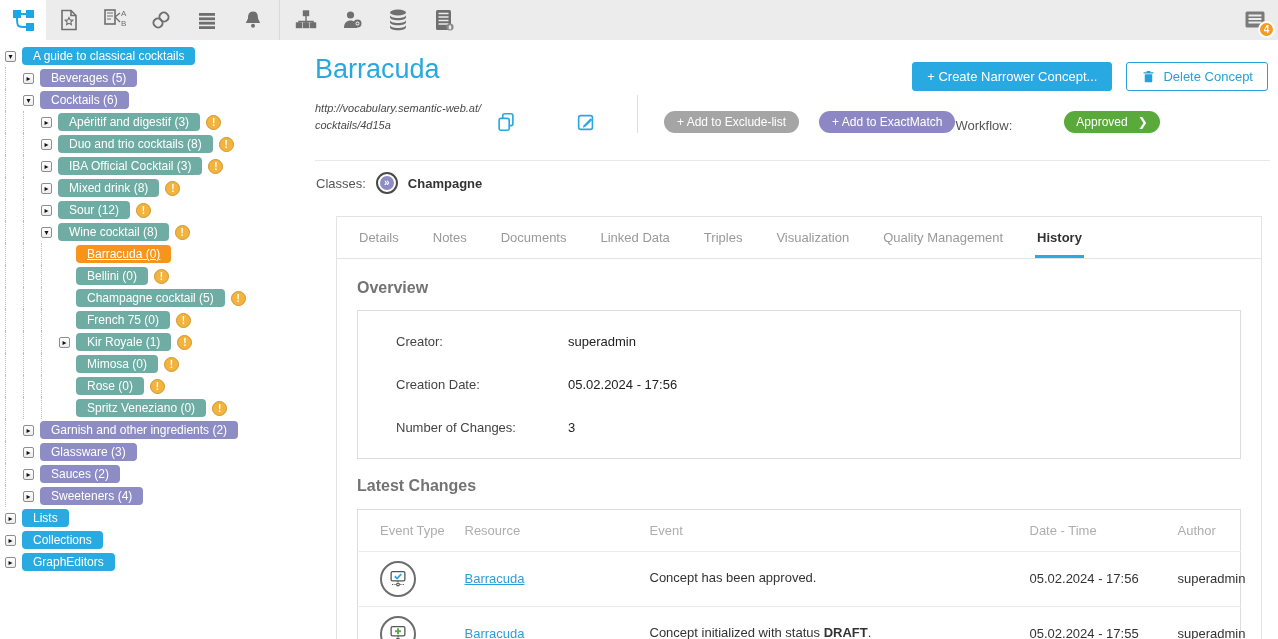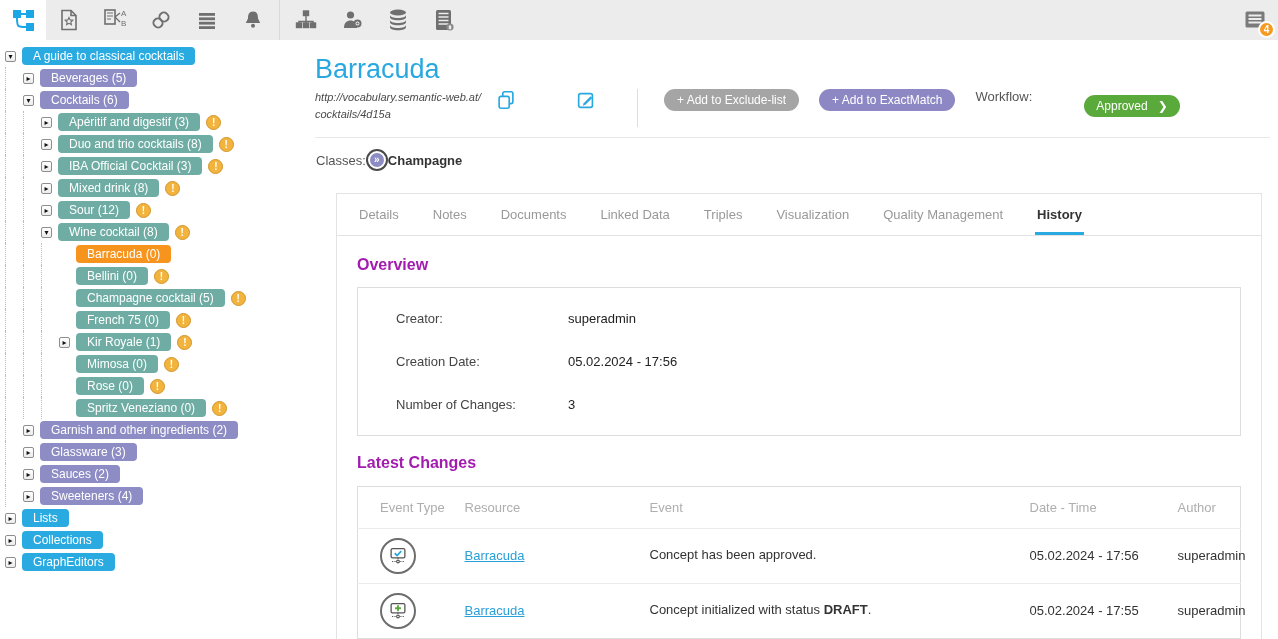--- a/index.html
+++ b/index.html
@@ -31,59 +31,59 @@
     background:linear-gradient(#ffffff,#ececec); font-size:8px; line-height:9px; color:#111;
     display:flex; align-items:center; justify-content:center; cursor:pointer;
   }
   .toggle-spacer { width:17px; flex:none; }
   .pill {
     color:#fff; font-size:12px; line-height:16px; padding:1px 11px; border-radius:4px; cursor:pointer;
   }
   .pill.project { background:#29abe2; }
   .pill.scheme  { background:#8d8cc4; }
   .pill.concept { background:#6fada4; }
-  .pill.selected { background:#f7941e; }
+  .pill.selected { background:#f7941e;text-decoration:underline; }
   .warn {
     width:15px; height:15px; flex:none; margin-left:6px; border-radius:50%;
     background:#f3b43d; border:1px solid #d2952b; color:#fff; font-size:10px; font-weight:bold;
     display:flex; align-items:center; justify-content:center;
   }
   
   .title-row { display:flex; justify-content:space-between; align-items:flex-start; padding-top:14px; }
   h1 { margin:0; font-size:27px; font-weight:400; color:#29a8e0; }
   .header-actions { display:flex; gap:14px; padding:8px 2px 0 0; }
   .btn { font-family:inherit; font-size:13px; border-radius:3px; padding:6px 14px; cursor:pointer;
          display:inline-flex; align-items:center; gap:7px; }
   .btn.primary { background:#29a9e2; border:1px solid #29a9e2; color:#fff; }
   .btn.outline { background:#fff; border:1px solid #2a9fd8; color:#2a9fd8; }
-  .uri-row { display:flex; align-items:flex-start; margin-top:4px; padding-bottom:10px; border-bottom:1px solid #e8e8e8; }
+  .uri-row { display:flex; align-items:flex-end; margin-top:4px; padding-bottom:27px; border-bottom:1px solid #e8e8e8; }
   .uri { width:168px; font-size:11px; font-style:italic; color:#4a4a4a; line-height:1.5; word-break:break-all; }
   .icon-btn { background:none; border:none; cursor:pointer; padding:0; margin:0; display:flex; }
   .copy-btn { margin-left:12px; }
   .edit-btn { margin-left:58px; }
   .vsep { width:1px; height:38px; background:#ddd; margin-left:40px; }
   .chip { color:#fff; font-size:12px; padding:4px 13px; border-radius:12px; border:none; cursor:pointer; font-family:inherit; }
   .chip.gray { background:#a5a5a5; margin-left:26px; }
   .chip.purple { background:#8d88c4; margin-left:20px; }
-  .wf-label { color:#555; margin-left:20px; }
+  .wf-label { color:#555; }
   .wf-chip { background:#59a93b; color:#fff; font-size:12px; padding:4px 12px; border-radius:12px; border:none;
              margin-left:52px; display:inline-flex; align-items:center; gap:10px; cursor:pointer; font-family:Liberation Sans, sans-serif;margin-top:6px; }
-  .classes-row { display:flex; align-items:center; padding:11px 0 0 1px; color:#555; }
+  .classes-row { display:flex; align-items:center; gap:10px; padding:11px 0 0 1px; color:#555; }
   .cls-icon { width:22px; height:22px; border-radius:50%; border:2px solid #4a4a4a;
               display:flex; align-items:center; justify-content:center; }
   .cls-inner { width:14px; height:14px; border-radius:50%; background:#8d8cc4; color:#fff; font-size:10px;
                font-weight:bold; line-height:14px; text-align:center; }
   .cls-value { color:#333; font-weight:bold; }
   
   .card { margin:22px 8px 0 21px; border:1px solid #e3e3e3; background:#fff; min-height:600px; }
   .tab-bar { display:flex; gap:30px; padding:0 20px; border-bottom:1px solid #e3e3e3; }
   .tab { padding:13px 2px 10px; color:#999; cursor:pointer; border-bottom:3px solid transparent; }
   .tab.active { color:#333; font-weight:bold; border-bottom-color:#29abe2; }
   .card-body { padding:2px 20px 20px; }
-  .section-heading { font-size:16px; color:#a21caf; margin-top:18px; }
+  .section-heading { font-size:16px; color:#737373; margin-top:18px; }
   
   .overview-box { border:1px solid #ddd; margin-top:13px; padding:9px 16px; }
   .ov-row { display:flex; padding:14px 22px; }
   .ov-label { width:172px; color:#444; }
   .ov-value { color:#222; }
   
   table.lc { width:100%; border:1px solid #ddd; border-collapse:collapse; margin-top:13px; table-layout:fixed; }
   table.lc th { color:#aeaeae; font-weight:400; text-align:left; font-size:13px; padding:13px 0; }
   table.lc td { border-top:1px solid #ececec; padding:9px 0; vertical-align:middle; }
   table.lc th:first-child, table.lc td:first-child { padding-left:22px; }
@@ -342,20 +342,32 @@
       </div>
       <div class="tree-row">
         <span class="toggle">▸</span>
         <span class="pill project">GraphEditors</span>
       </div>
     </aside>
 
   <main class="main">
     <div class="title-row">
       <h1>Barracuda</h1>
+      <div class="header-actions">
+        <button class="btn primary">+ Create Narrower Concept...</button>
+        <button class="btn outline">
+          <span class="icon-btn">
+            <svg width="15" height="15" viewBox="0 0 24 24" fill="#2a9fd8">
+              <path d="M9 3h6v2h5v2H4V5h5z"></path>
+                <rect x="6" y="8.5" width="12" height="12.5" rx="1"></rect>
+            </svg>
+          </span>
+          <span>Delete Concept</span>
+        </button>
+      </div>
     </div>
 
     <div class="uri-row">
       <div class="uri">http://vocabulary.semantic-web.at/cocktails/4d15a</div>
       <button class="icon-btn copy-btn">
         <svg width="22" height="22" viewBox="0 0 24 24" fill="none" stroke="#29a8e0" stroke-width="1.8">
           <rect x="8.5" y="3" width="11" height="13" rx="2"></rect>
             <rect x="4.5" y="8" width="11" height="13" rx="2" fill="#fff"></rect>
         </svg>
       </button>

